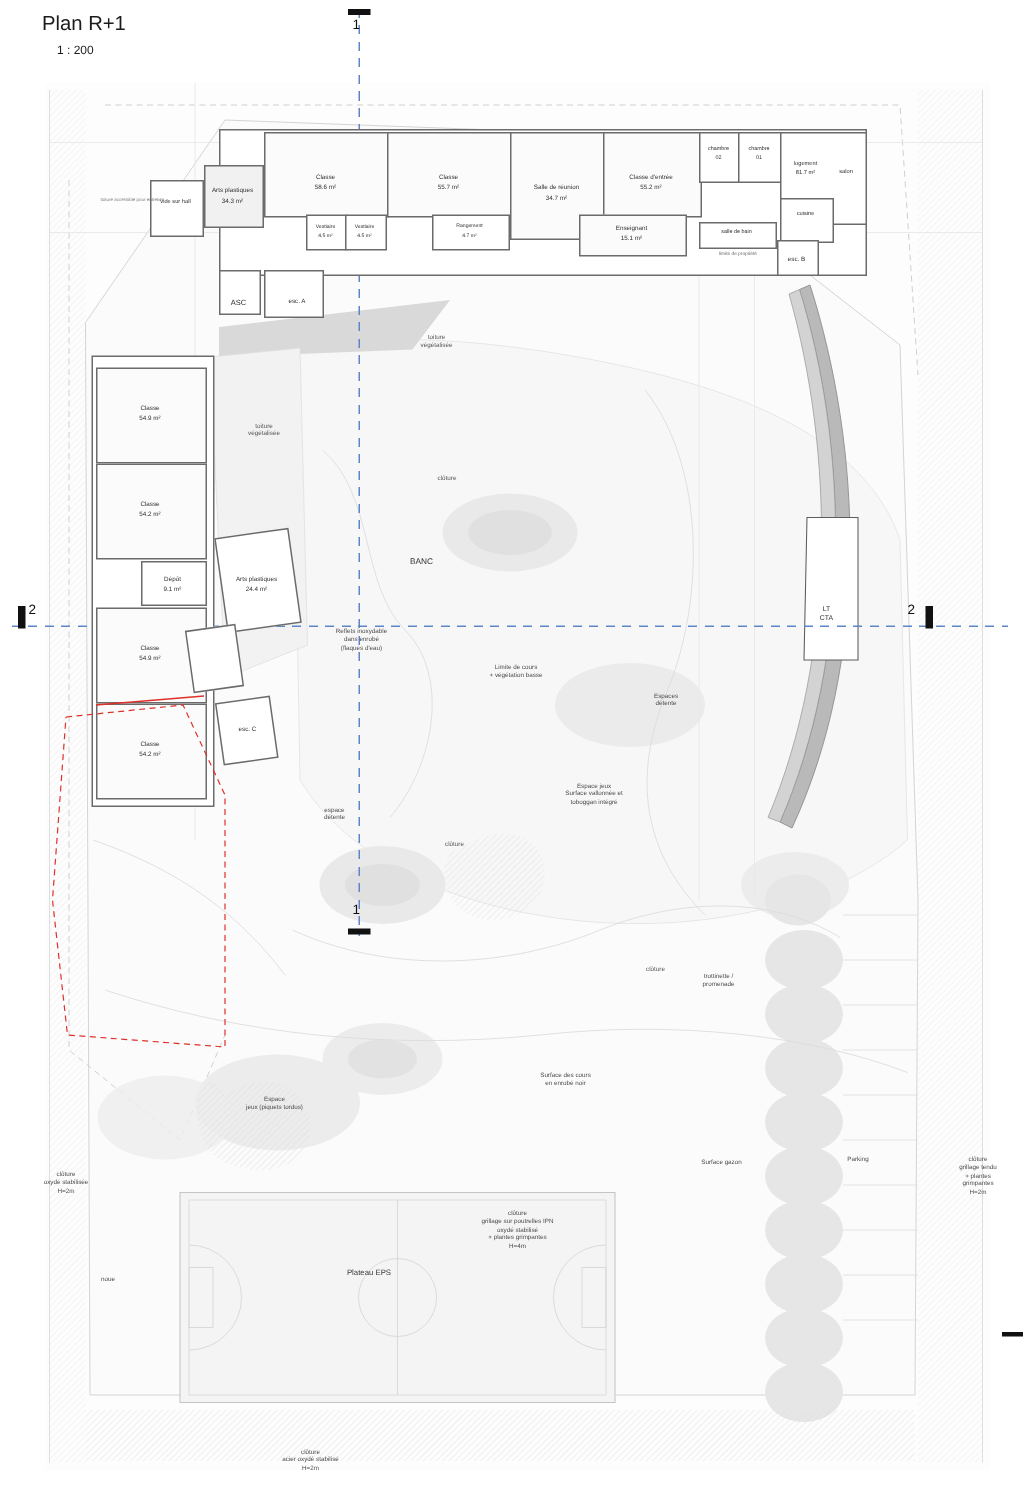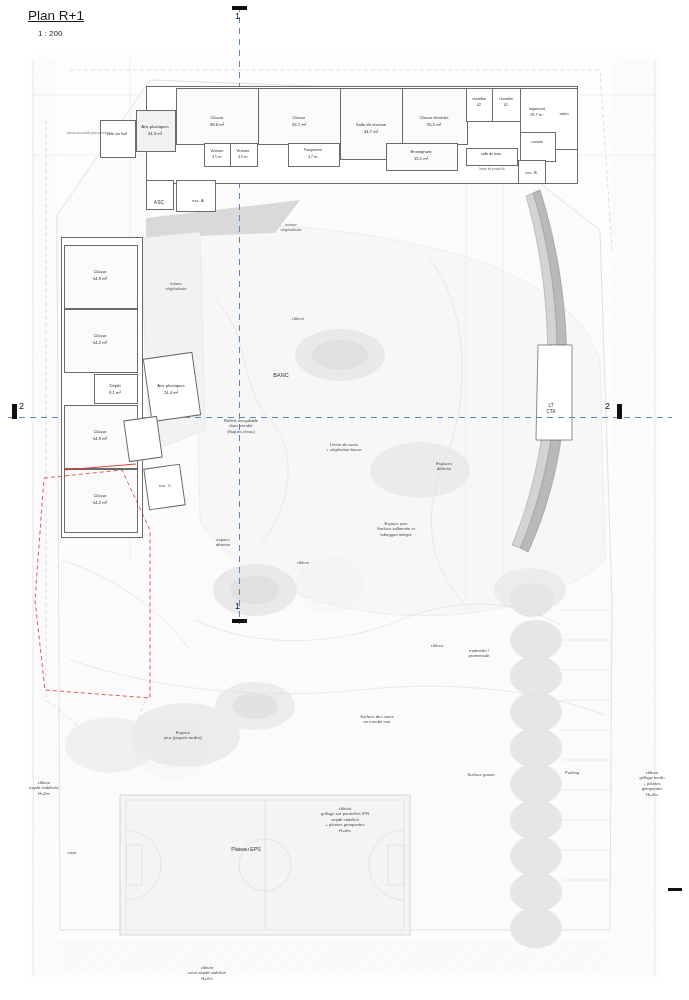--- a/index.html
+++ b/index.html
@@ -5,21 +5,21 @@
   html,body{margin:0;padding:0;background:#ffffff;}
   body{width:689px;height:1000px;position:relative;overflow:hidden;
        font-family:"Liberation Sans", sans-serif;color:#222;}
   .plan{position:absolute;inset:0;}
   .room{position:absolute;border:.6px solid #6b6b6b;background:#fbfbfb;}
   .room.gray{background:#f1f1f1;}
   .room.white{background:#ffffff;}
   .lbl{position:absolute;text-align:center;transform:translateX(-50%);font-size:4.2px;color:#2f2f2f;line-height:1.3;white-space:pre;}
 
   
-  #title{position:absolute;left:28px;top:8px;font-size:13.5px;color:#1b1b1b;text-decoration:underline;}
+  #title{position:absolute;left:28px;top:8px;font-size:13.5px;color:#1b1b1b;}
   #scale{position:absolute;left:38px;top:29px;font-size:8px;color:#1b1b1b;}
 
   
   .axis{position:absolute;background:repeating-linear-gradient(to bottom,#5b87c7 0 6px,transparent 6px 11px);width:.8px;}
   .axis-h{position:absolute;background:repeating-linear-gradient(to right,#5b87c7 0 6px,transparent 6px 11px);height:.8px;}
   .tick-sq{position:absolute;background:#111;}
   .tick-lbl{position:absolute;font-size:9px;color:#111;font-weight:400;}
 
   svg.overlay{position:absolute;left:0;top:0;width:689px;height:1000px;pointer-events:none;}
 </style>

